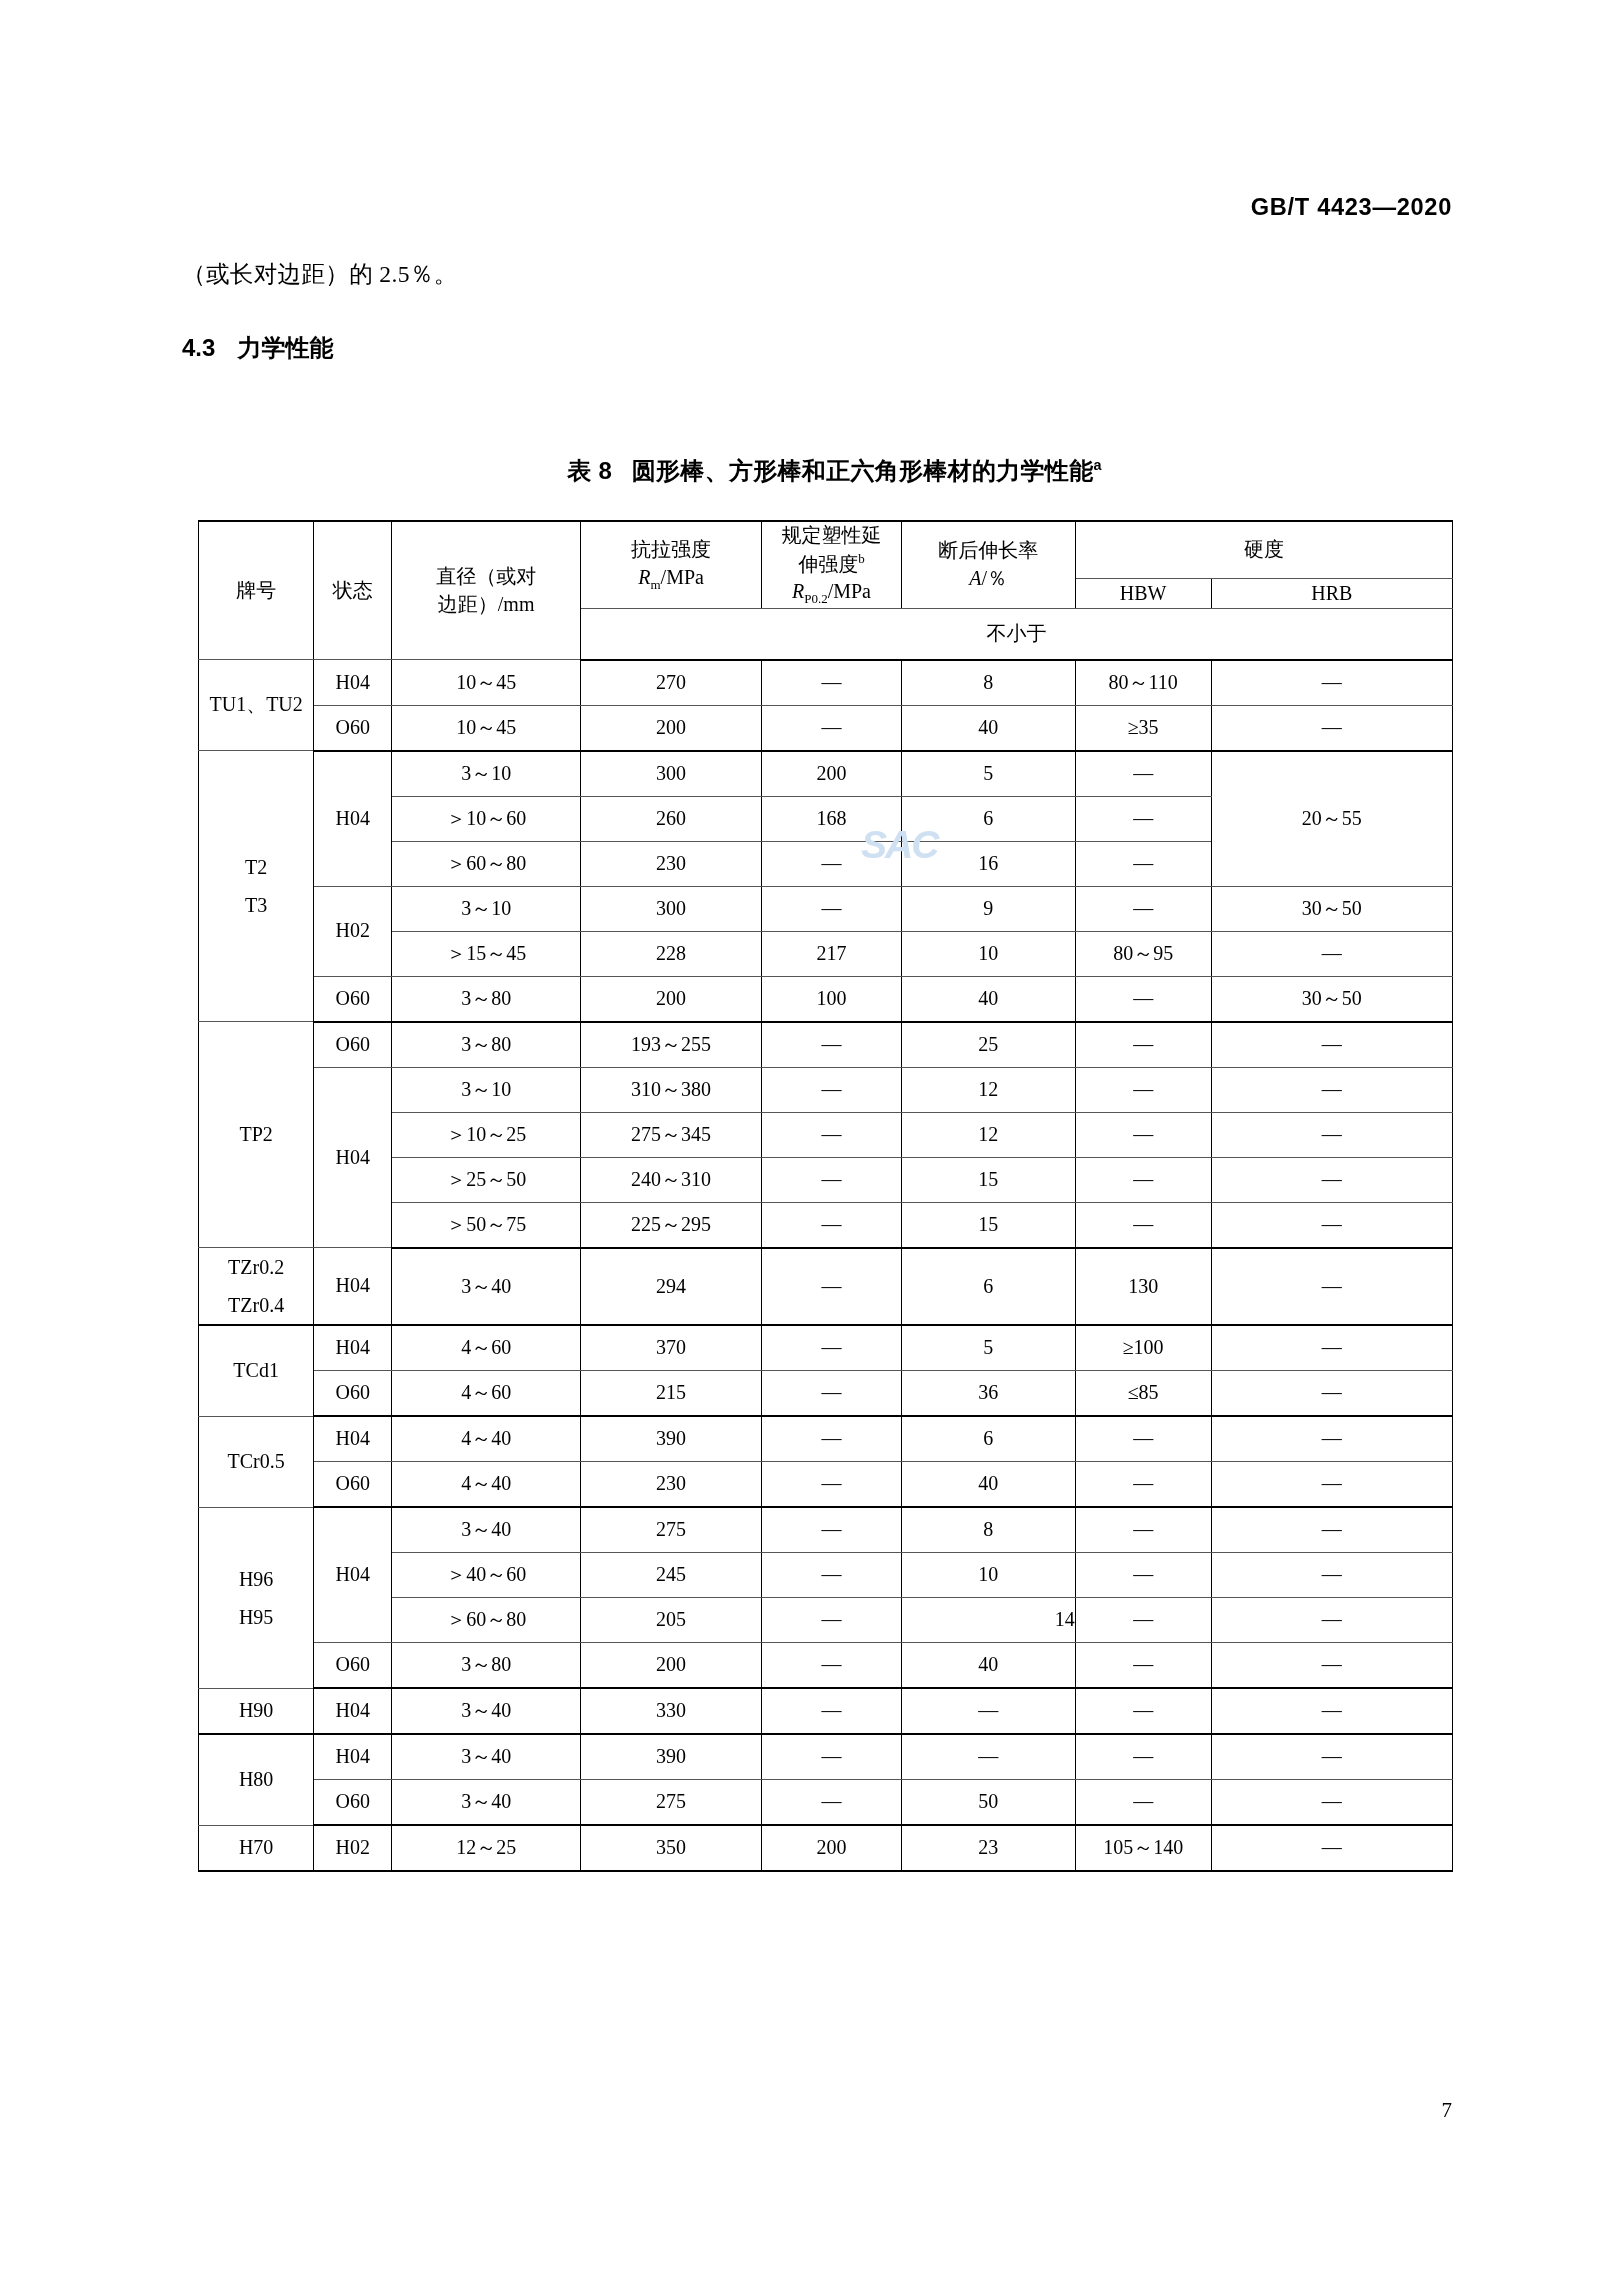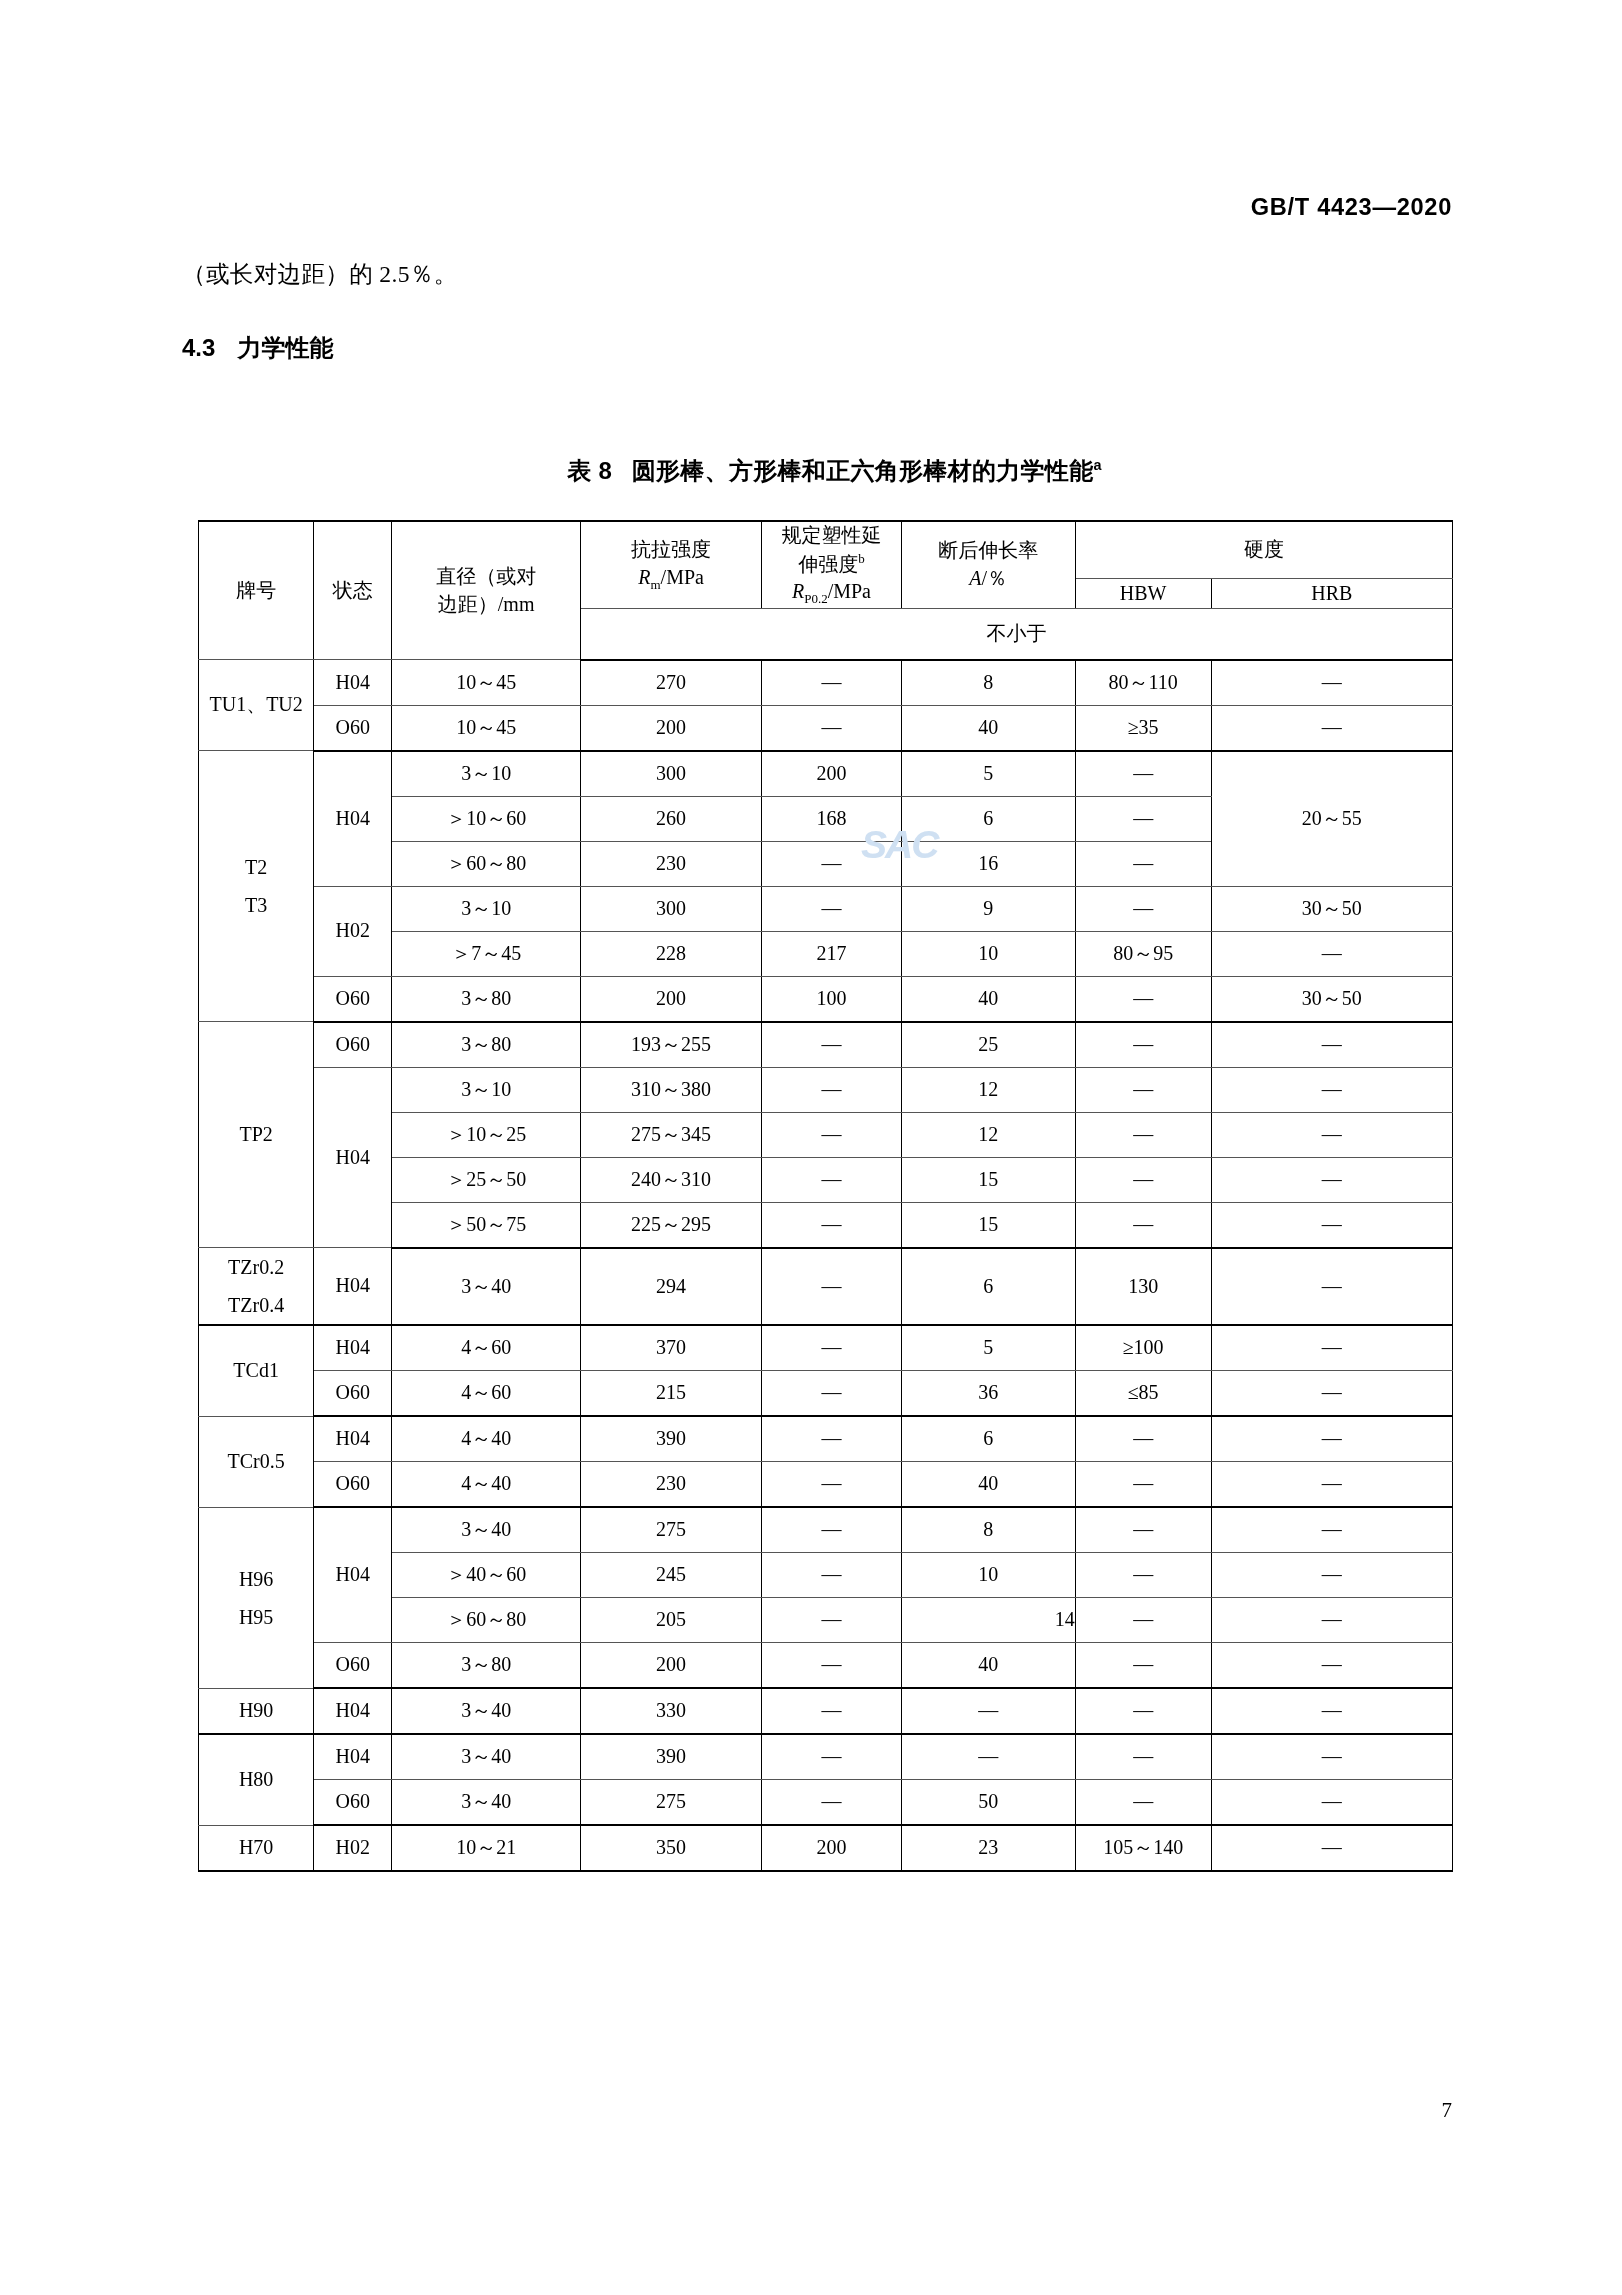--- a/index.html
+++ b/index.html
@@ -215,21 +215,21 @@
           <tr>
             <td rowspan="2">H02</td>
             <td style="height: 44px;">3～10</td>
             <td style="height: 44px;">300</td>
             <td style="height: 44px;">—</td>
             <td style="height: 44px;">9</td>
             <td style="height: 44px;">—</td>
             <td rowspan="1">30～50</td>
           </tr>
           <tr>
-            <td style="height: 44px;">＞7～45</td>
+            <td style="height: 44px;">＞15～45</td>
             <td style="height: 44px;">228</td>
             <td style="height: 44px;">217</td>
             <td style="height: 44px;">10</td>
             <td style="height: 44px;">80～95</td>
             <td rowspan="1">—</td>
           </tr>
           <tr>
             <td rowspan="1" class="grp-end">O60</td>
             <td class="grp-end" style="height: 44px;">3～80</td>
             <td class="grp-end" style="height: 44px;">200</td>
@@ -395,21 +395,21 @@
             <td class="grp-end" style="height: 44px;">3～40</td>
             <td class="grp-end" style="height: 44px;">275</td>
             <td class="grp-end" style="height: 44px;">—</td>
             <td class="grp-end" style="height: 44px;">50</td>
             <td class="grp-end" style="height: 44px;">—</td>
             <td class="grp-end" style="height: 44px;">—</td>
           </tr>
           <tr>
             <td rowspan="1" class="grp-end-left" style="height: 44px;">H70</td>
             <td rowspan="1">H02</td>
-            <td style="height: 44px;">10～21</td>
+            <td style="height: 44px;">12～25</td>
             <td style="height: 44px;">350</td>
             <td style="height: 44px;">200</td>
             <td style="height: 44px;">23</td>
             <td style="height: 44px;">105～140</td>
             <td style="height: 44px;">—</td>
           </tr>
         </tbody>
   </table>
   </div>
 

